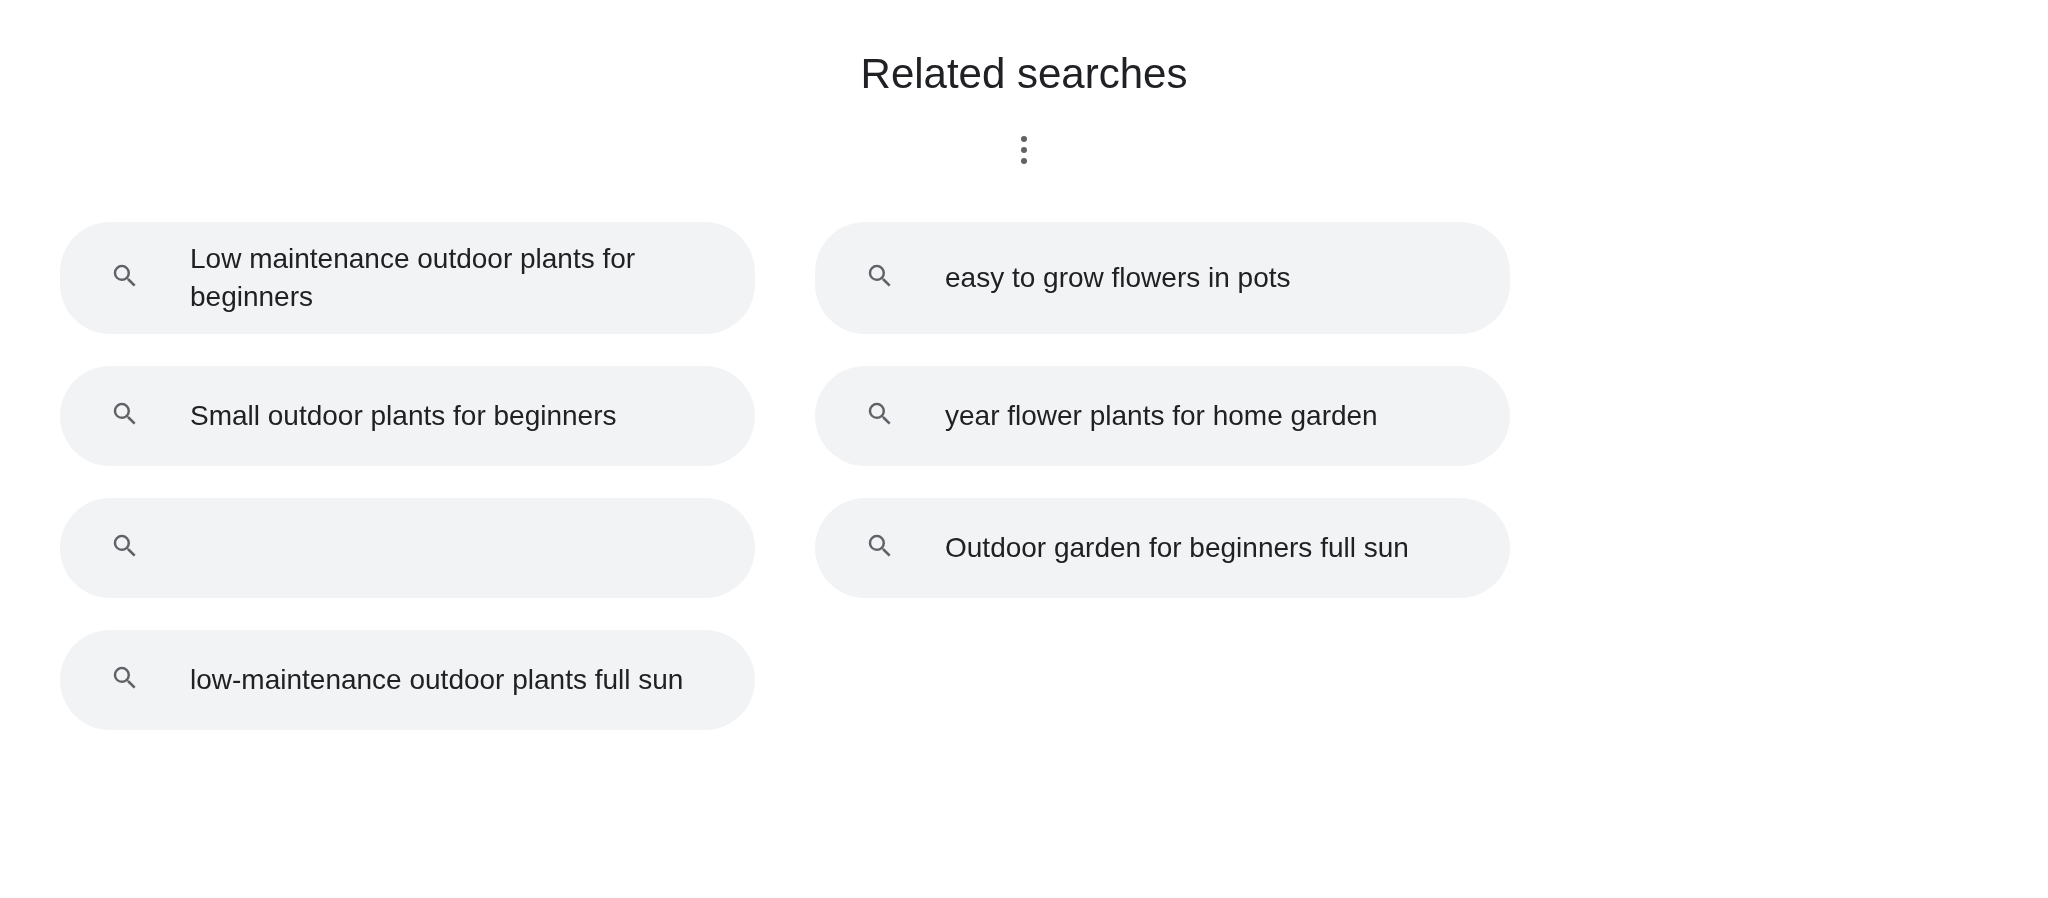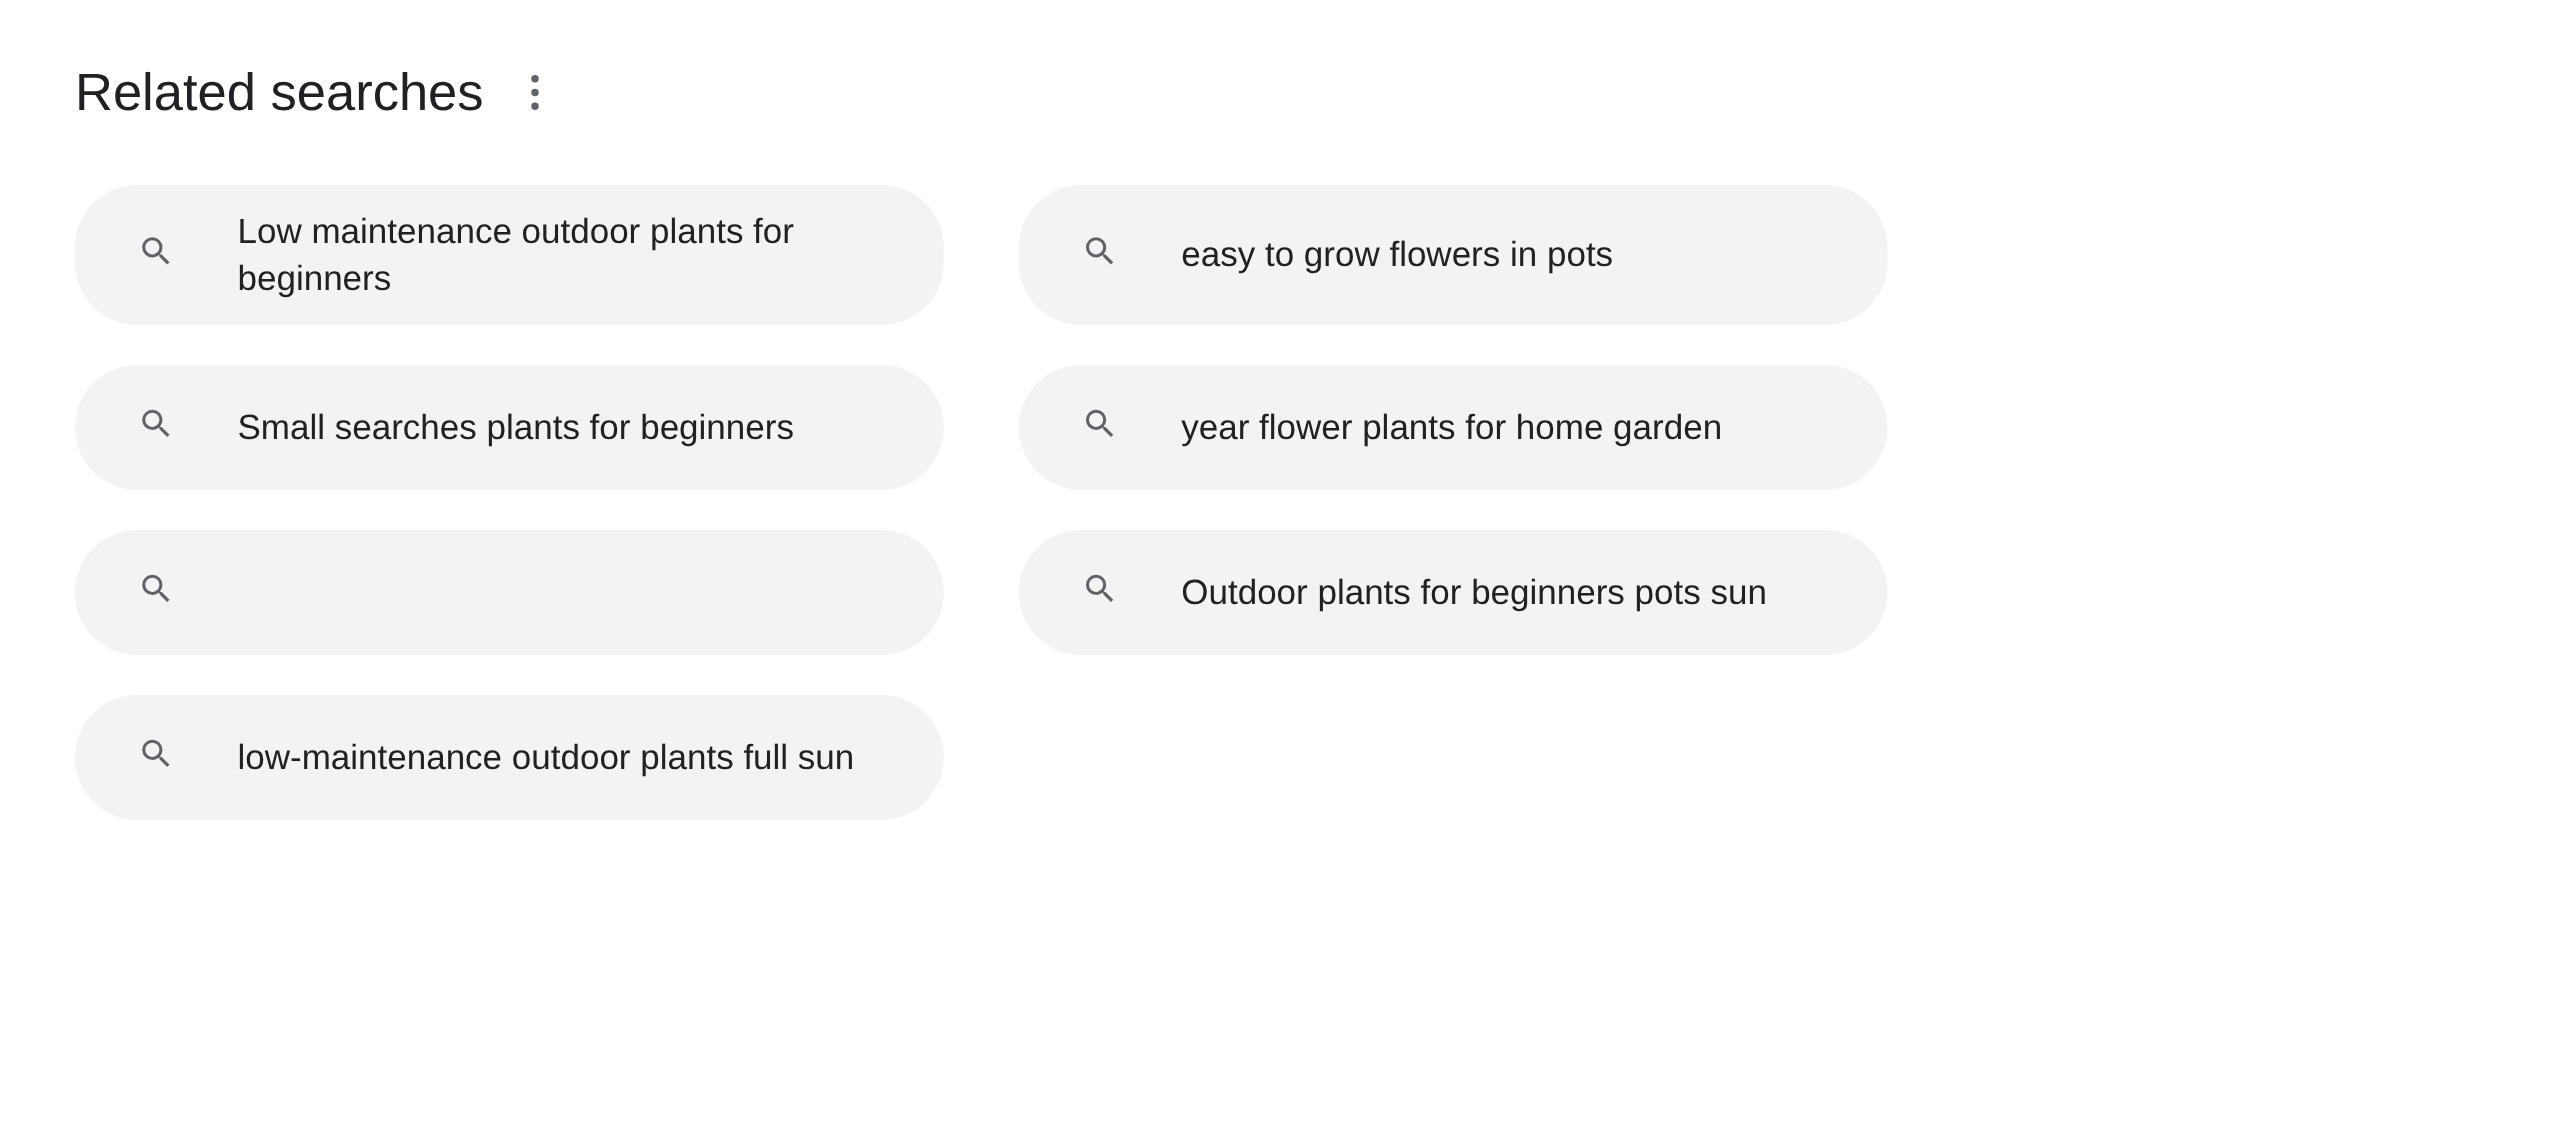--- a/index.html
+++ b/index.html
@@ -10,20 +10,21 @@
     body {
       font-family: Arial, sans-serif;
       background: #fff;
       padding: 50px 60px;
     }
     .header {
       display: flex;
       align-items: center;
       gap: 30px;
       margin-bottom: 50px;
+      flex-direction: column;
     }
     .heading {
       font-size: 42px;
       font-weight: 400;
       color: #202124;
     }
     .more-icon {
       display: flex;
       flex-direction: column;
       gap: 5px;
@@ -92,38 +93,38 @@
     <a class="search-item">
       <div class="search-icon"><svg viewBox="0 0 24 24">
           <path d="M15.5 14h-.79l-.28-.27A6.471 6.471 0 0 0 16 9.5 6.5 6.5 0 1 0 9.5 16c1.61 0 3.09-.59 4.23-1.57l.27.28v.79l5 4.99L20.49 19l-4.99-5zm-6 0C7.01 14 5 11.99 5 9.5S7.01 5 9.5 5 14 7.01 14 9.5 11.99 14 9.5 14z"></path>
         </svg></div>
       <div class="search-text"><b>easy to grow flowers in pots</b></div>
     </a>
     <a class="search-item">
       <div class="search-icon"><svg viewBox="0 0 24 24">
           <path d="M15.5 14h-.79l-.28-.27A6.471 6.471 0 0 0 16 9.5 6.5 6.5 0 1 0 9.5 16c1.61 0 3.09-.59 4.23-1.57l.27.28v.79l5 4.99L20.49 19l-4.99-5zm-6 0C7.01 14 5 11.99 5 9.5S7.01 5 9.5 5 14 7.01 14 9.5 11.99 14 9.5 14z"></path>
         </svg></div>
-      <div class="search-text">Small searches plants for beginners</div>
+      <div class="search-text">Small outdoor plants for beginners</div>
     </a>
     <a class="search-item">
       <div class="search-icon"><svg viewBox="0 0 24 24">
           <path d="M15.5 14h-.79l-.28-.27A6.471 6.471 0 0 0 16 9.5 6.5 6.5 0 1 0 9.5 16c1.61 0 3.09-.59 4.23-1.57l.27.28v.79l5 4.99L20.49 19l-4.99-5zm-6 0C7.01 14 5 11.99 5 9.5S7.01 5 9.5 5 14 7.01 14 9.5 11.99 14 9.5 14z"></path>
         </svg></div>
       <div class="search-text"><b>year flower</b> plants for <b>home garden</b></div>
     </a>
     <a class="search-item">
       <div class="search-icon"><svg viewBox="0 0 24 24">
           <path d="M15.5 14h-.79l-.28-.27A6.471 6.471 0 0 0 16 9.5 6.5 6.5 0 1 0 9.5 16c1.61 0 3.09-.59 4.23-1.57l.27.28v.79l5 4.99L20.49 19l-4.99-5zm-6 0C7.01 14 5 11.99 5 9.5S7.01 5 9.5 5 14 7.01 14 9.5 11.99 14 9.5 14z"></path>
         </svg></div>
     </a>
     <a class="search-item">
       <div class="search-icon"><svg viewBox="0 0 24 24">
           <path d="M15.5 14h-.79l-.28-.27A6.471 6.471 0 0 0 16 9.5 6.5 6.5 0 1 0 9.5 16c1.61 0 3.09-.59 4.23-1.57l.27.28v.79l5 4.99L20.49 19l-4.99-5zm-6 0C7.01 14 5 11.99 5 9.5S7.01 5 9.5 5 14 7.01 14 9.5 11.99 14 9.5 14z"></path>
         </svg></div>
-      <div class="search-text">Outdoor plants for beginners pots sun</div>
+      <div class="search-text">Outdoor garden for beginners full sun</div>
     </a>
     <a class="search-item">
       <div class="search-icon"><svg viewBox="0 0 24 24">
           <path d="M15.5 14h-.79l-.28-.27A6.471 6.471 0 0 0 16 9.5 6.5 6.5 0 1 0 9.5 16c1.61 0 3.09-.59 4.23-1.57l.27.28v.79l5 4.99L20.49 19l-4.99-5zm-6 0C7.01 14 5 11.99 5 9.5S7.01 5 9.5 5 14 7.01 14 9.5 11.99 14 9.5 14z"></path>
         </svg></div>
       <div class="search-text"><b>low-maintenance</b> outdoor plants <b>full sun</b></div>
     </a>
   </div>
 
 </body></html>

